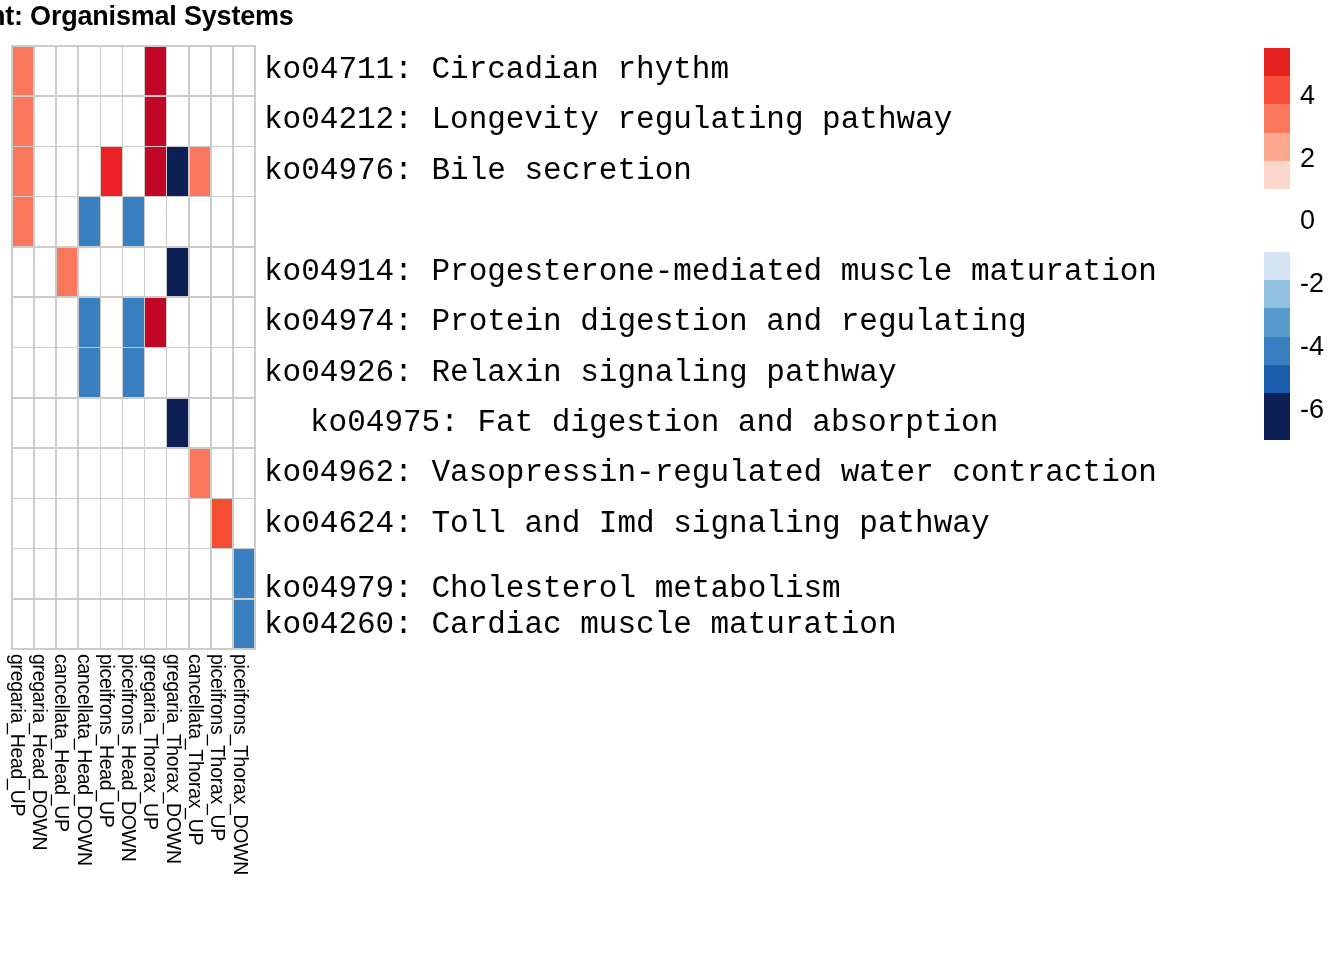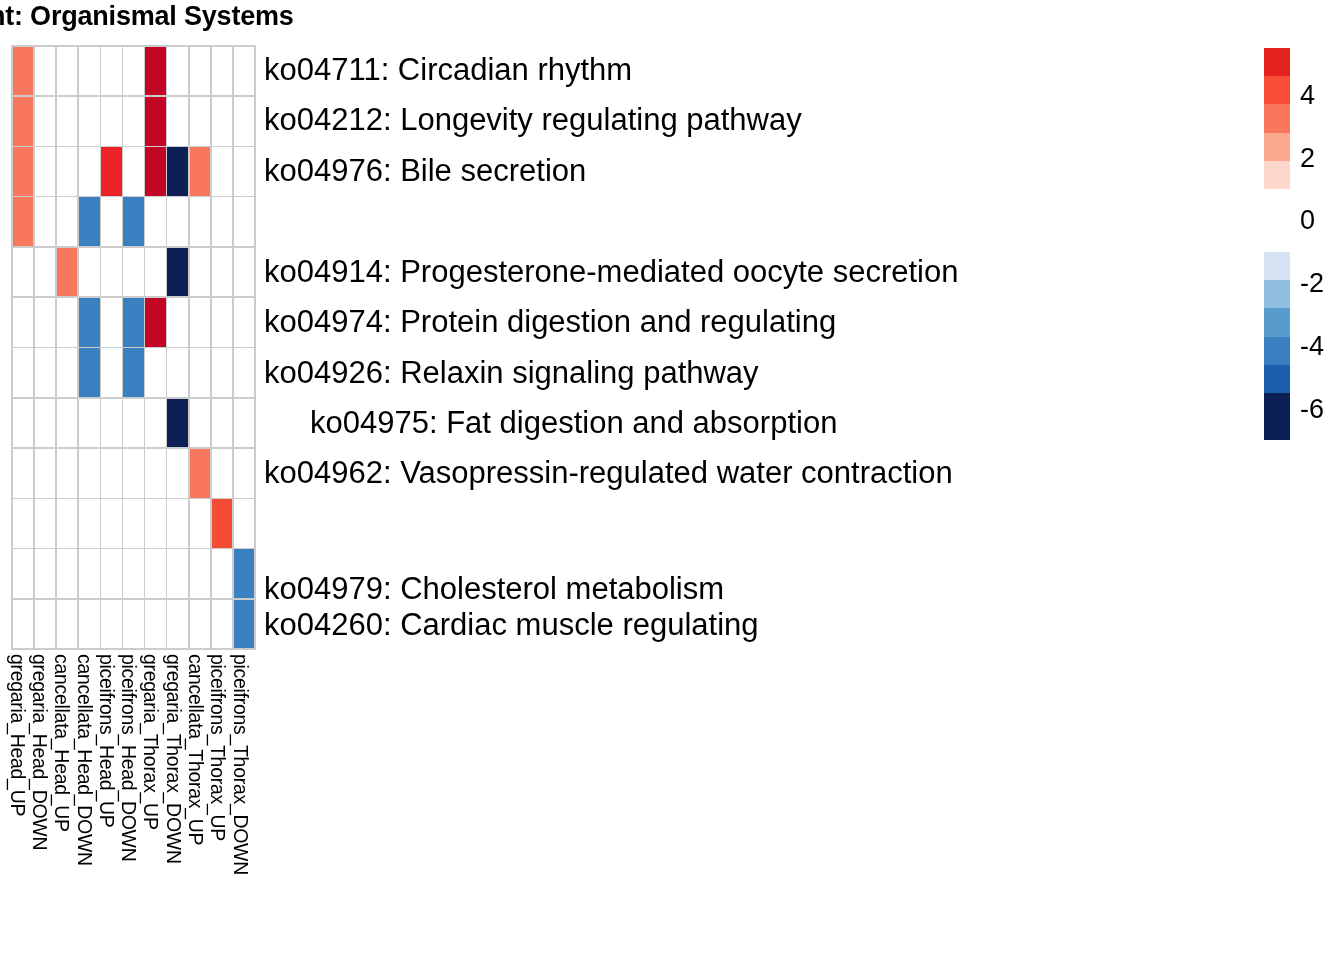--- a/index.html
+++ b/index.html
@@ -49,20 +49,21 @@
     height: 100%;
   }
 
   
   #row-labels {
     position: absolute;
     left: 264px;
     top: 45px;
     width: 1000px;
     height: 605px;
+    font-family: Liberation Mono, monospace;
   }
   .row-label {
     position: absolute;
     left: 0;
     height: 50.4px;
     line-height: 50.4px;
     font-size: 31px;
     white-space: nowrap;
     color: #000000;
   }
@@ -251,27 +252,28 @@
     <div class="hm-cell"></div>
     <div class="hm-cell"></div>
     <div class="hm-cell"></div>
     <div class="hm-cell" style="background: rgb(58, 127, 191);"></div>
   </div>
 
 <div id="row-labels">
     <div class="row-label" style="top: 0px;">ko04711: Circadian rhythm</div>
     <div class="row-label" style="top: 50.4167px;">ko04212: Longevity regulating pathway</div>
     <div class="row-label" style="top: 100.833px;">ko04976: Bile secretion</div>
-    <div class="row-label" style="top: 201.667px;">ko04914: Progesterone-mediated oocyte secretion</div>
+    <div class="row-label" style="top: 201.667px;">ko04914: Progesterone-mediated muscle maturation</div>
     <div class="row-label" style="top: 252.083px;">ko04974: Protein digestion and regulating</div>
     <div class="row-label" style="top: 302.5px;">ko04926: Relaxin signaling pathway</div>
     <div class="row-label" style="top: 352.917px; margin-left: 46px;">ko04975: Fat digestion and absorption</div>
     <div class="row-label" style="top: 403.333px;">ko04962: Vasopressin-regulated water contraction</div>
+    <div class="row-label" style="top: 453.75px;">ko04624: Toll and Imd signaling pathway</div>
     <div class="row-label" style="top: 504.167px; margin-top: 15px;">ko04979: Cholesterol metabolism</div>
-    <div class="row-label" style="top: 554.583px;">ko04260: Cardiac muscle regulating</div>
+    <div class="row-label" style="top: 554.583px;">ko04260: Cardiac muscle maturation</div>
   </div>
 
 <div id="col-labels">
     <div class="col-label" style="left: 17.8182px;">gregaria_Head_UP</div>
     <div class="col-label" style="left: 40.0909px;">gregaria_Head_DOWN</div>
     <div class="col-label" style="left: 62.3636px;">cancellata_Head_UP</div>
     <div class="col-label" style="left: 84.6364px;">cancellata_Head_DOWN</div>
     <div class="col-label" style="left: 106.909px;">piceifrons_Head_UP</div>
     <div class="col-label" style="left: 129.182px;">piceifrons_Head_DOWN</div>
     <div class="col-label" style="left: 151.455px;">gregaria_Thorax_UP</div>

